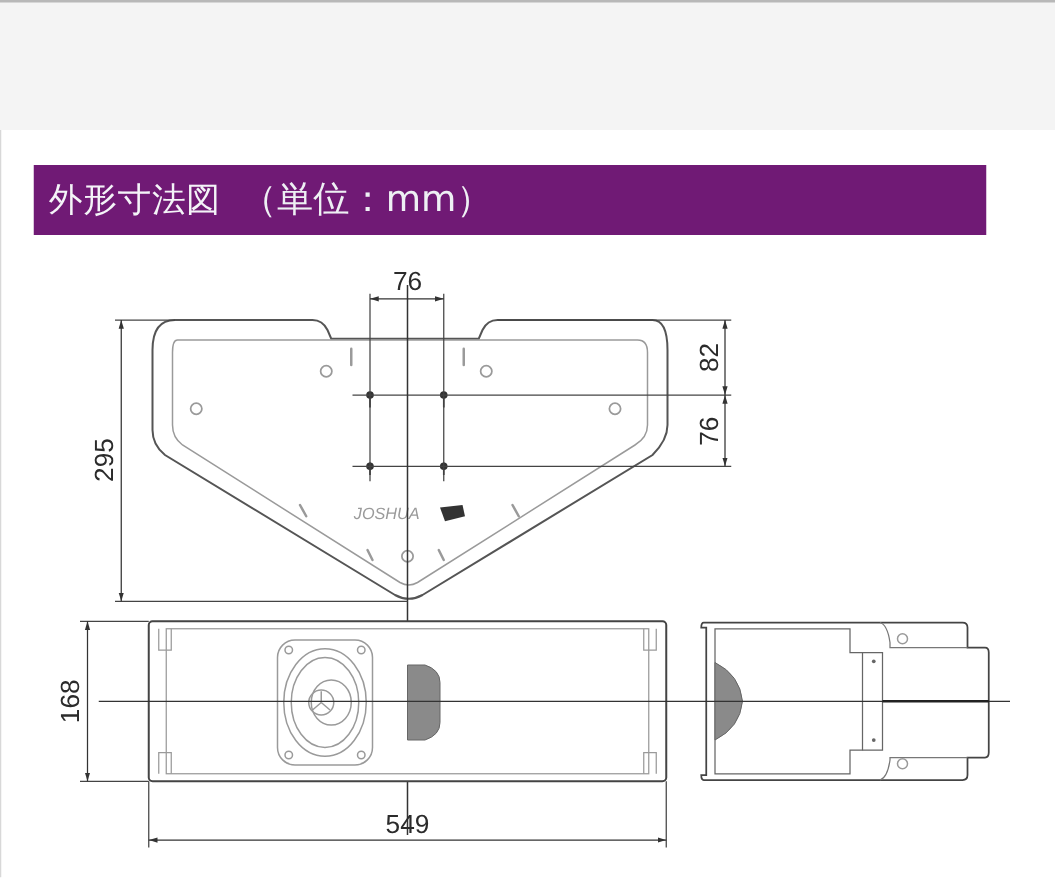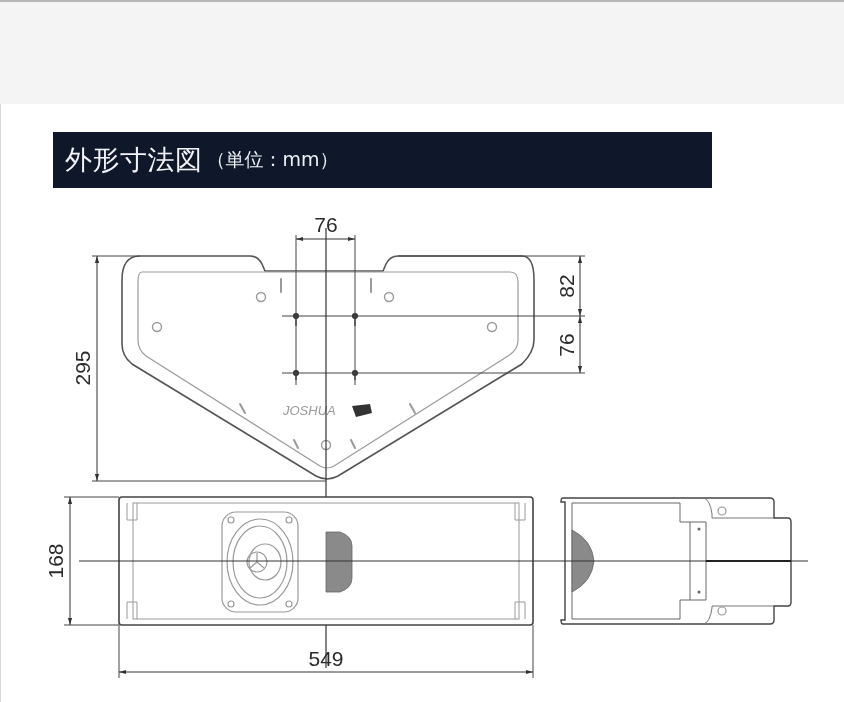--- a/index.html
+++ b/index.html
@@ -15,32 +15,32 @@
       border-top: 2px solid #b8b8b8;
       box-sizing: border-box;
     }
     .content {
       position: absolute; left: 0; top: 104px; width: 844px; height: 598px;
       background: #ffffff;
       border-left: 1px solid #d8d8d8;
       box-sizing: border-box;
     }
     .title-bar {
-      position: absolute; left: 53px; top: 132px; width: 659px; height: 56px;
-      background: #0f172a;
+      position: absolute; left: 27px; top: 132px; width: 762px; height: 56px;
+      background: #701a75;
       box-sizing: border-box;
       display: flex; align-items: center;
       padding-left: 12px;
     }
     .title-main {
       color: #f4f4f8; font-size: 27px; letter-spacing: 0.5px;
       font-family: "DejaVu Sans", sans-serif;
     }
     .title-unit {
-      color: #eef0f4; font-size: 19px; margin-left: 4px;
+      color: #eef0f4; font-size: 29px; margin-left: 16px;
       font-family: "DejaVu Sans", sans-serif;
     }
     svg.drawing {
       position: absolute; left: 0; top: 0; width: 844px; height: 702px;
     }
     .dim-text {
       font-family: "Liberation Sans", "DejaVu Sans", sans-serif;
       font-size: 21px; fill: #2b2b2b;
     }
   </style>

